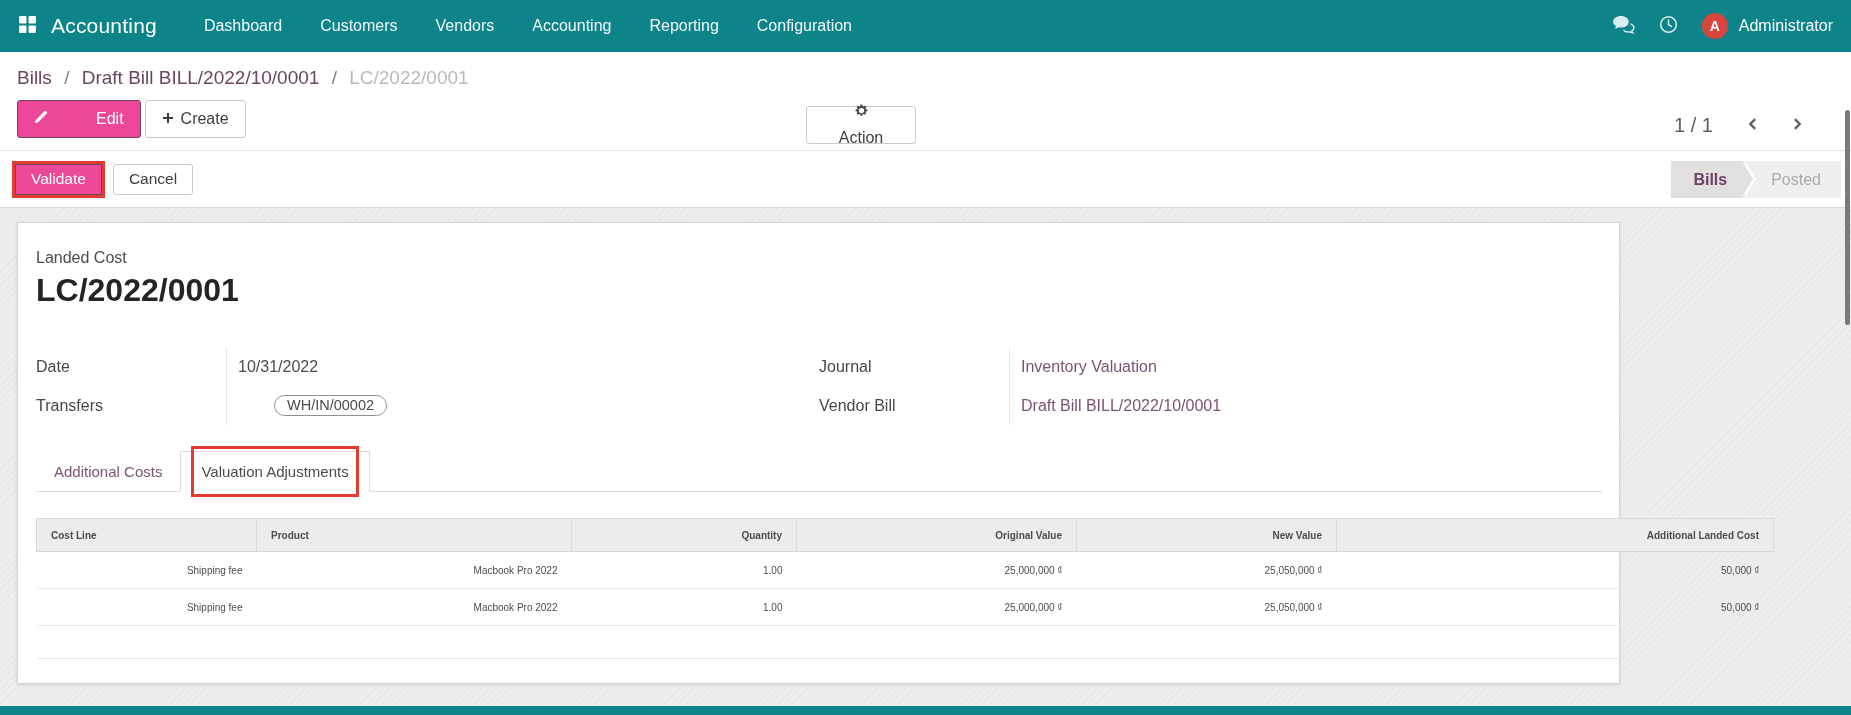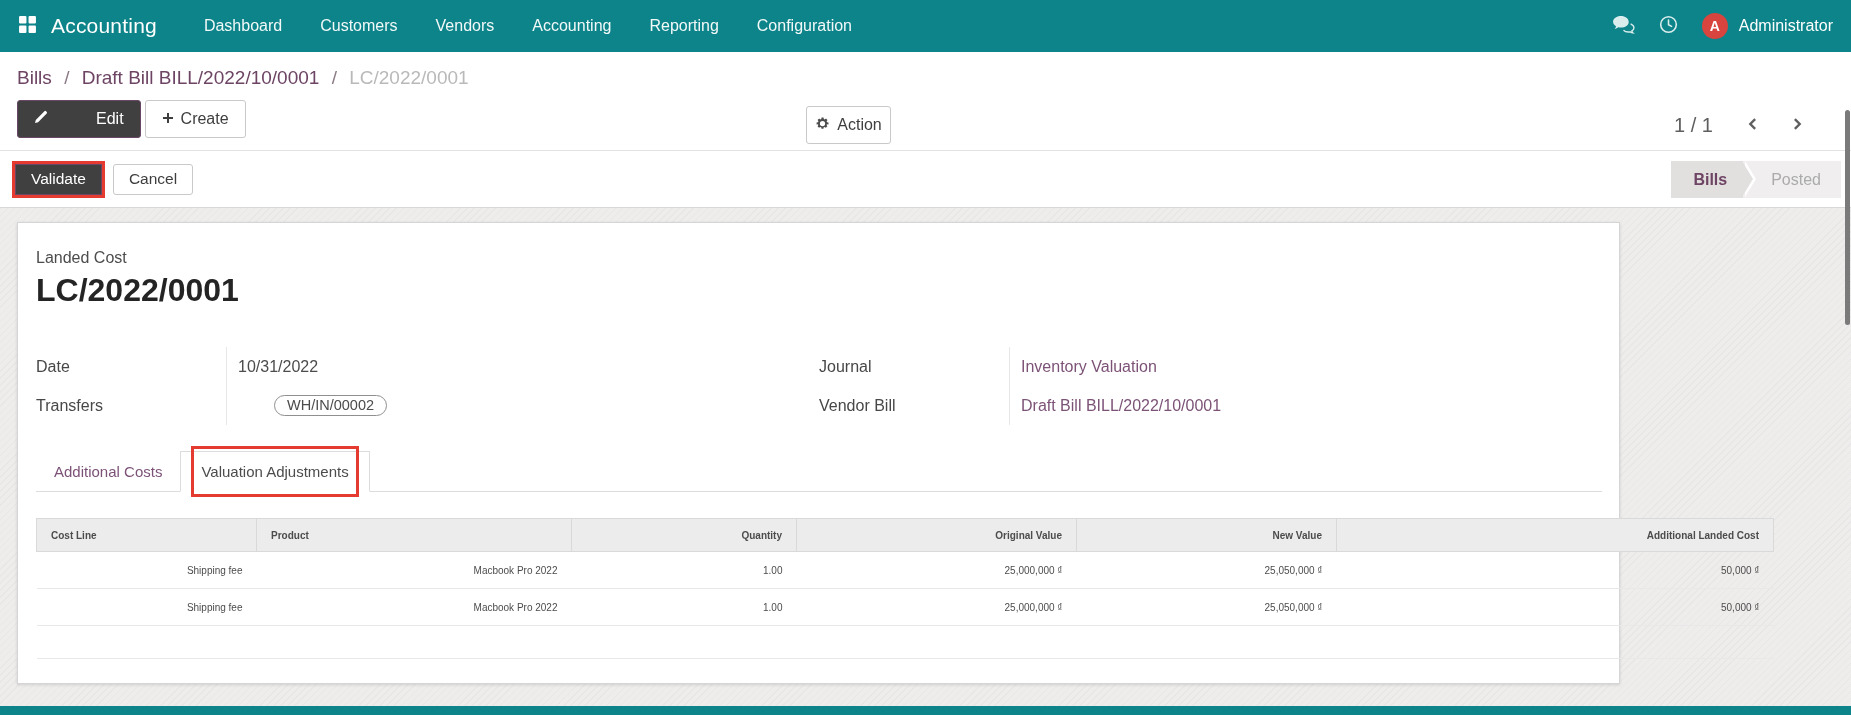--- a/index.html
+++ b/index.html
@@ -19,22 +19,22 @@
   .user-name { font-size:16px; color:#fff; }
 
   
   .control-panel { position:relative; background:#fff; height:98px; padding:12px 0 0 17px; }
   .breadcrumb { font-size:19px; line-height:28px; white-space:nowrap; }
   .breadcrumb a { color:#6d4463; text-decoration:none; }
   .breadcrumb .sep { color:#8a7a84; padding:0 7px; }
   .breadcrumb .current { color:#b9b9b9; }
   .cp-buttons { display:flex; align-items:center; margin-top:8px; }
   .btn { height:38px; font-size:16px; font-family:inherit; border:1px solid #c9c9c9; border-radius:3px; background:#fff; color:#3e3e3e; padding:0 16px; cursor:pointer; display:inline-flex; align-items:center; gap:7px; }
-  .btn-primary { background:#404040; border-color:#6b4766; color:#fff;gap:48px; }
-  .action-btn { position:absolute; left:806px; top:54px; width:85px; justify-content:center; padding:0 10px; }
+  .btn-primary { background:#ec4899; border-color:#6b4766; color:#fff;gap:48px; }
+  .action-btn { position:absolute; left:806px; top:54px; width:110px; justify-content:center; padding:0 10px;flex-direction:column; }
   .pager { position:absolute; right:40px; top:54px; height:38px; display:flex; align-items:center; color:#5f5f5f; font-size:20px; }
   .pager-count { margin-right:26px; }
   .pager .icon-btn { padding:4px 7px; }
 
   
   .statusbar { position:relative; height:58px; background:#fff; border-top:1px solid #e3e3e3; border-bottom:1px solid #d8d8d8; display:flex; align-items:center; padding-left:12px; }
   .red-box { display:inline-block; border:3px solid #e53a30; line-height:0; }
   .btn.sm { height:31px; font-size:15.5px; padding:0 15px; border-radius:0; }
   .btn.sm.cancel { margin-left:8px; border-radius:3px; }
   .sb-states { margin-left:auto; margin-right:10px; display:flex; height:37px; font-size:16px; }

